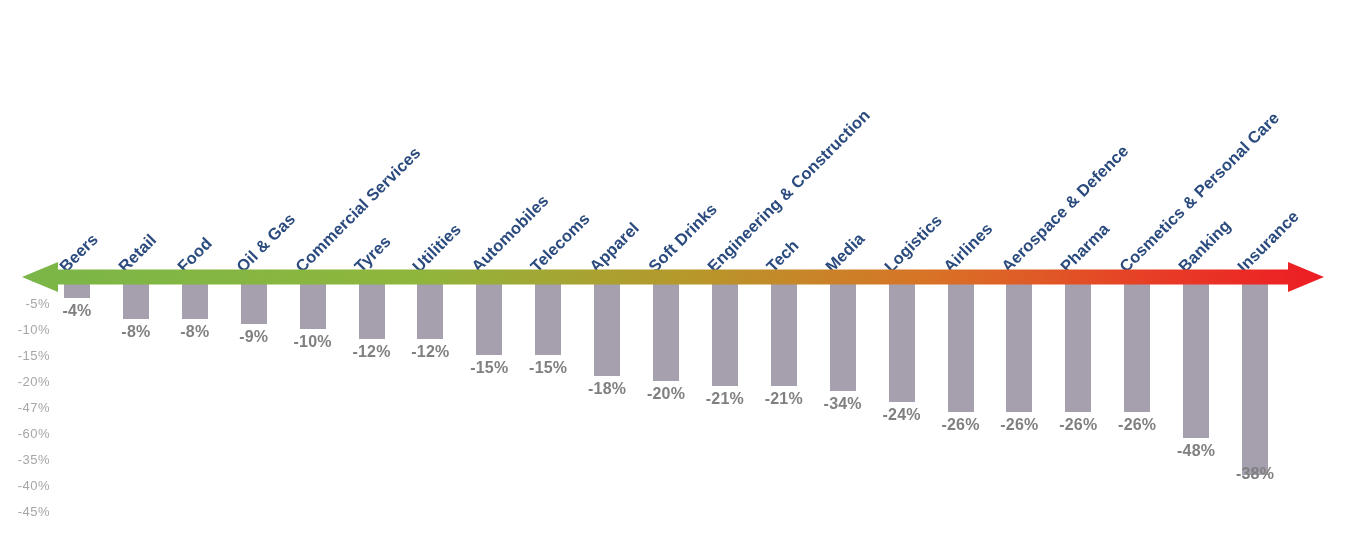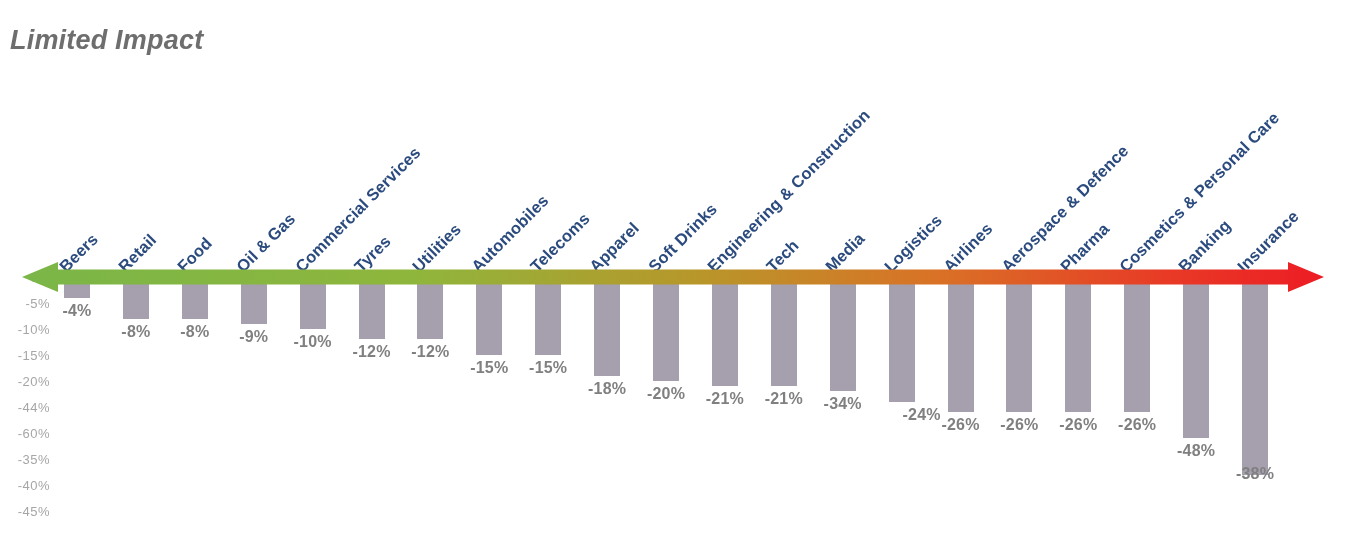--- a/index.html
+++ b/index.html
@@ -97,30 +97,29 @@
     width: 1302px;
     height: 30px;
     pointer-events: none;
   }
 </style>
 </head>
 <body>
 
 <div id="chart-root">
 
-  <div class="impact-caption" id="caption-left">Limited Impact</div>
 
 
   <div id="y-axis">
       <div class="y-tick" style="top: 277px;">0%</div>
       <div class="y-tick" style="top: 303px;">-5%</div>
       <div class="y-tick" style="top: 329px;">-10%</div>
       <div class="y-tick" style="top: 355px;">-15%</div>
       <div class="y-tick" style="top: 381px;">-20%</div>
-      <div class="y-tick" style="top: 407px;">-44%</div>
+      <div class="y-tick" style="top: 407px;">-47%</div>
       <div class="y-tick" style="top: 433px;">-60%</div>
       <div class="y-tick" style="top: 459px;">-35%</div>
       <div class="y-tick" style="top: 485px; margin-left: 20px;">-40%</div>
       <div class="y-tick" style="top: 511px;">-45%</div>
     </div>
 
   <div id="plot">
       <div class="bar" style="left: 64px; top: 277px; height: 20.8px; background: rgb(166, 160, 174);"></div>
       <div class="bar-label" style="left: 77px; top: 301.8px;">-4%</div>
       <div class="cat-label" style="left: 69px; top: 257px; color: rgb(43, 75, 126);">Beers</div>
@@ -157,21 +156,21 @@
       <div class="bar" style="left: 711.9px; top: 277px; height: 109.2px; background: rgb(166, 160, 174);"></div>
       <div class="bar-label" style="left: 724.9px; top: 390.2px;">-21%</div>
       <div class="cat-label" style="left: 716.9px; top: 257px; color: rgb(43, 75, 126);">Engineering &amp; Construction</div>
       <div class="bar" style="left: 770.8px; top: 277px; height: 109.2px; background: rgb(166, 160, 174);"></div>
       <div class="bar-label" style="left: 783.8px; top: 390.2px;">-21%</div>
       <div class="cat-label" style="left: 775.8px; top: 257px; color: rgb(43, 75, 126);">Tech</div>
       <div class="bar" style="left: 829.7px; top: 277px; height: 114.4px; background: rgb(166, 160, 174);"></div>
       <div class="bar-label" style="left: 842.7px; top: 395.4px;">-34%</div>
       <div class="cat-label" style="left: 834.7px; top: 257px; color: rgb(43, 75, 126);">Media</div>
       <div class="bar" style="left: 888.6px; top: 277px; height: 124.8px; background: rgb(166, 160, 174);"></div>
-      <div class="bar-label" style="left: 901.6px; top: 405.8px; margin-left: 20px;">-24%</div>
+      <div class="bar-label" style="left: 901.6px; top: 405.8px;">-24%</div>
       <div class="cat-label" style="left: 893.6px; top: 257px; color: rgb(43, 75, 126);">Logistics</div>
       <div class="bar" style="left: 947.5px; top: 277px; height: 135.2px; background: rgb(166, 160, 174);"></div>
       <div class="bar-label" style="left: 960.5px; top: 416.2px;">-26%</div>
       <div class="cat-label" style="left: 952.5px; top: 257px; color: rgb(43, 75, 126);">Airlines</div>
       <div class="bar" style="left: 1006.4px; top: 277px; height: 135.2px; background: rgb(166, 160, 174);"></div>
       <div class="bar-label" style="left: 1019.4px; top: 416.2px;">-26%</div>
       <div class="cat-label" style="left: 1011.4px; top: 257px; color: rgb(43, 75, 126);">Aerospace &amp; Defence</div>
       <div class="bar" style="left: 1065.3px; top: 277px; height: 135.2px; background: rgb(166, 160, 174);"></div>
       <div class="bar-label" style="left: 1078.3px; top: 416.2px;">-26%</div>
       <div class="cat-label" style="left: 1070.3px; top: 257px; color: rgb(43, 75, 126);">Pharma</div>

